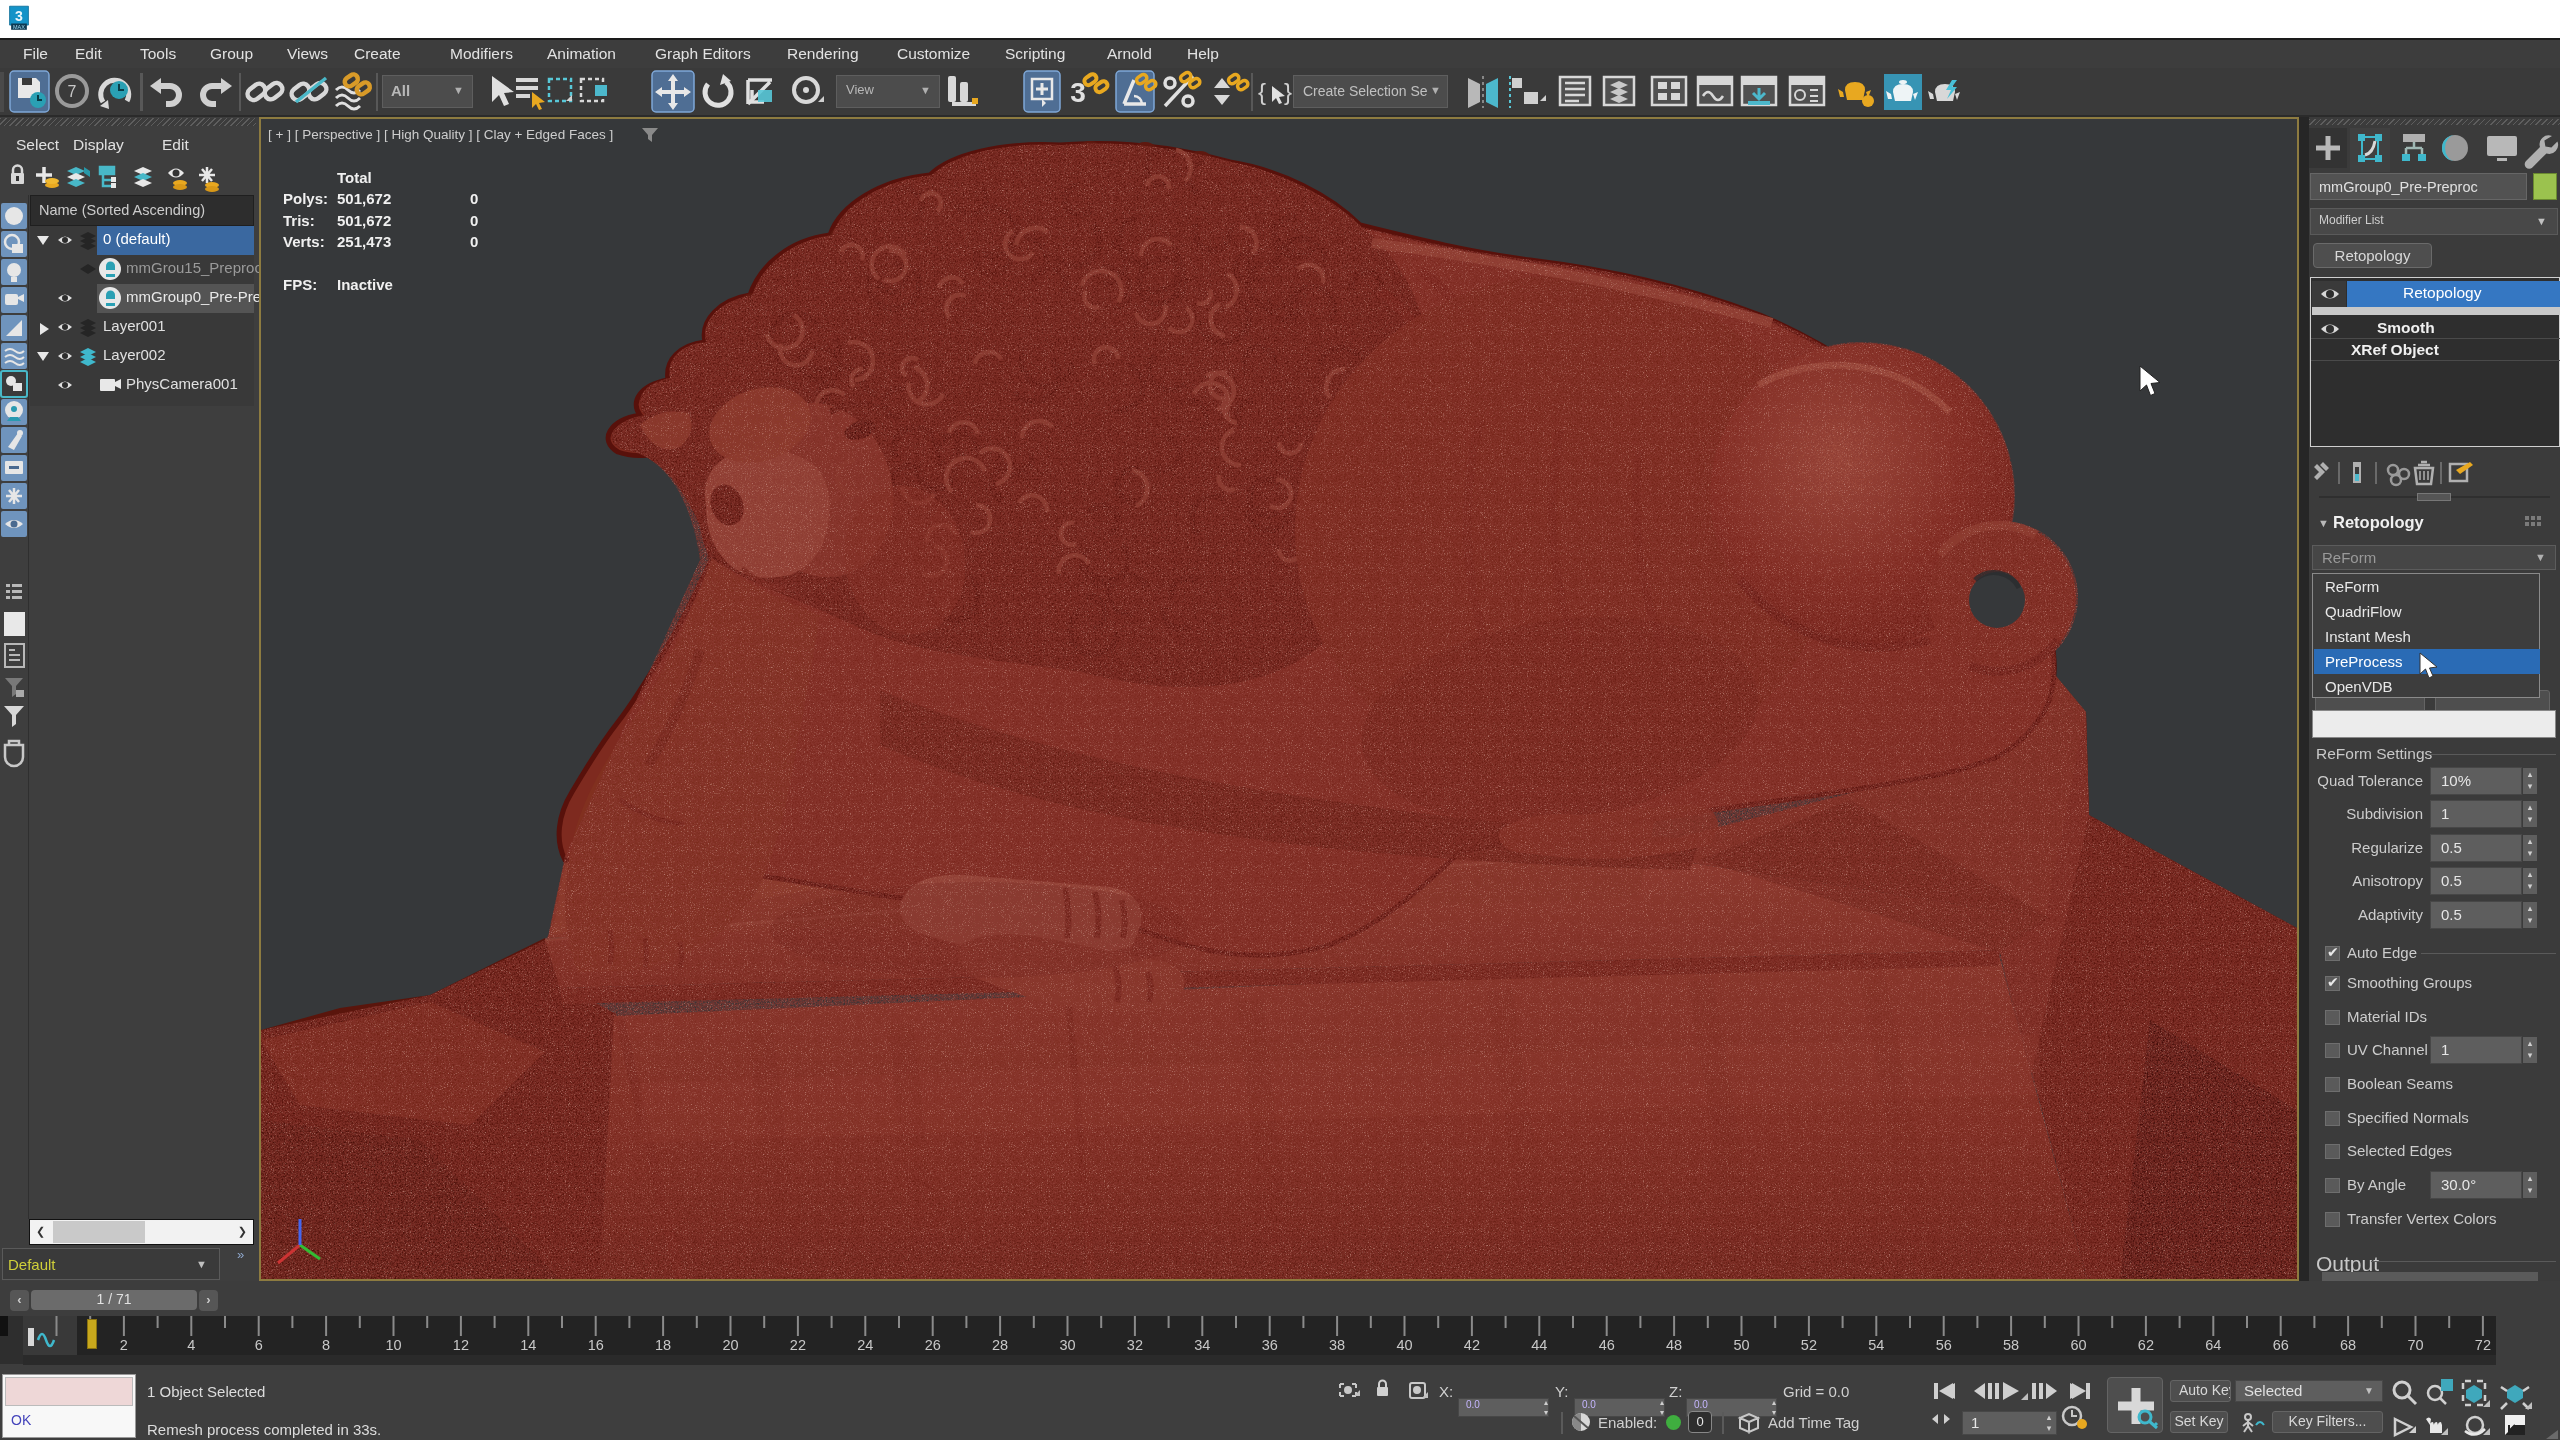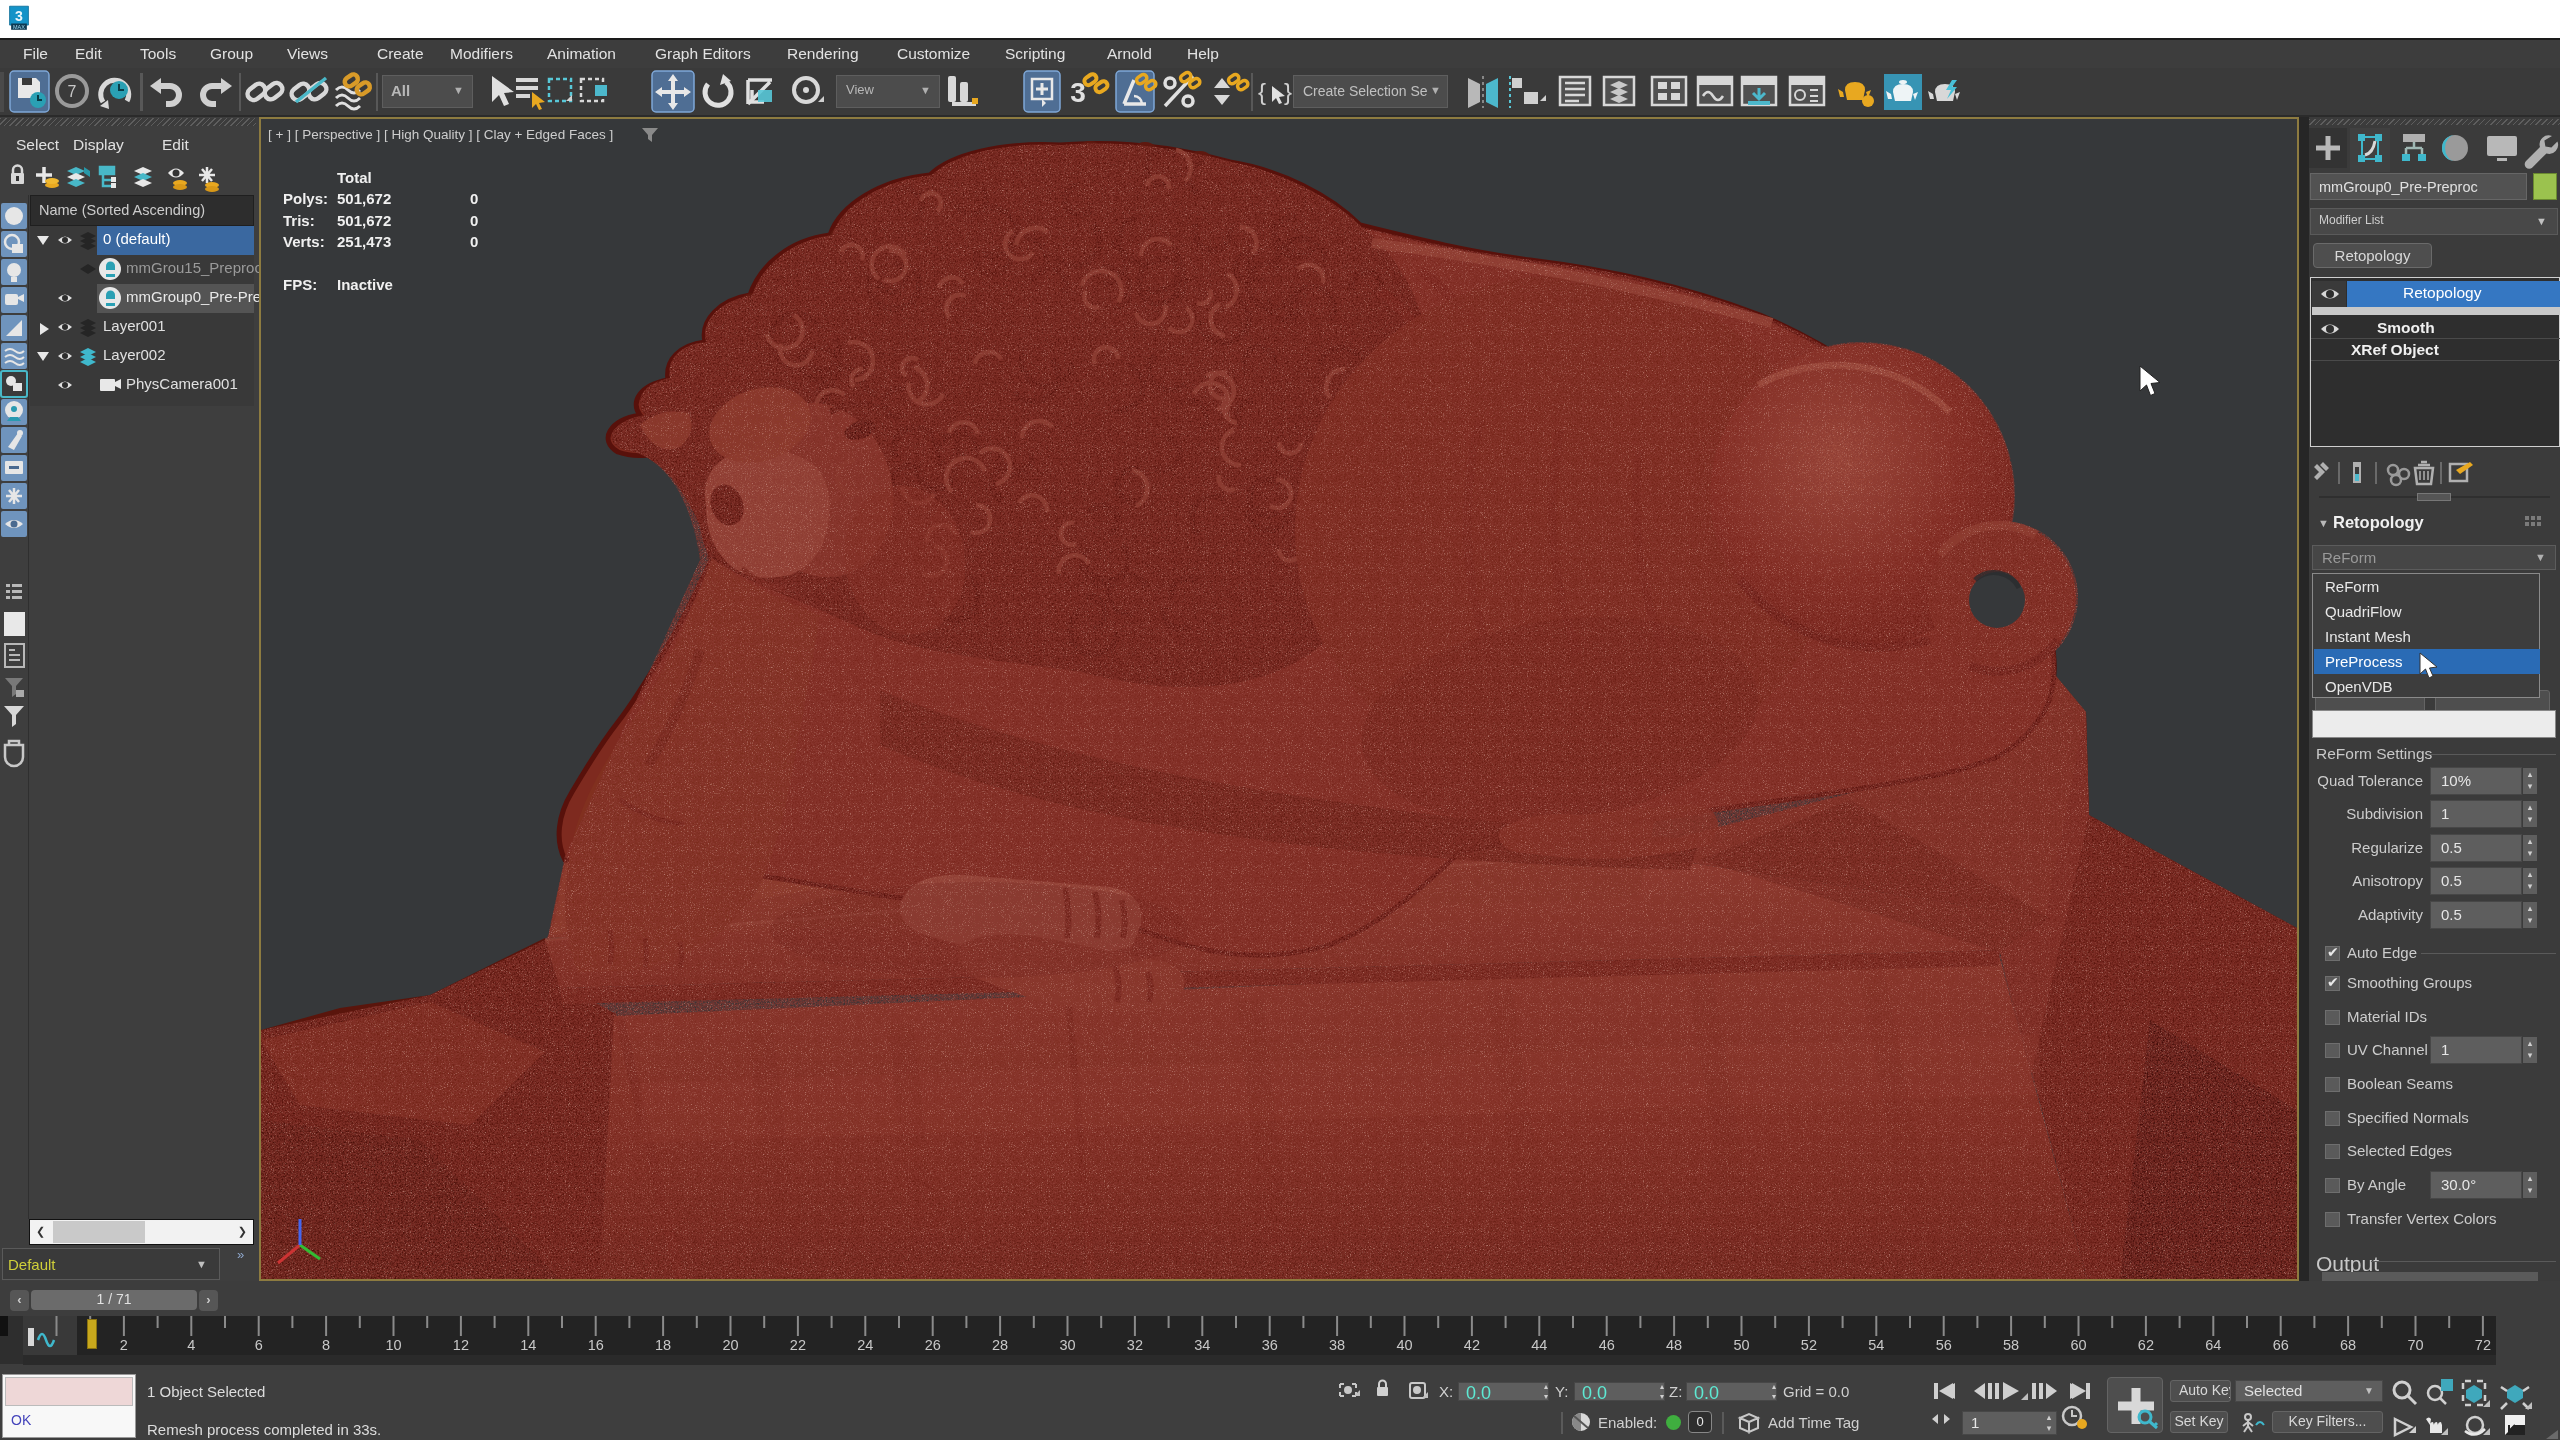--- a/index.html
+++ b/index.html
@@ -36,22 +36,22 @@
   .sprow::after, .spbox::after { content:"\25B4\A\25BE"; white-space:pre; position:absolute; left:214px; top:1px;
           width:14px; height:26px; background:#5e5e5e; color:#cfcfcf; font-size:9px; line-height:12px; text-align:center; }
   .cbrow { left:0; width:251px; height:16px; }
   .cb { position:absolute; left:16px; top:0; width:15px; height:15px; background:#5a5a5a; border:1px solid #6e6e6e; }
   .cb.ck::after { content:"\2714"; position:absolute; left:1px; top:-3px; color:#e8e8e8; font-size:14px; }
   .clab { position:absolute; left:38px; top:-2px; color:#cccccc; font-size:15px; }
   .spbox { left:121px; width:107px; height:28px; }
   .spbox::after { left:93px !important; }
   .sv2 { position:absolute; left:0; top:0; width:92px; height:28px; background:#5e5e5e;
          border:1px solid #474747; color:#e6e6e6; font-size:15px; padding:4px 0 0 10px; }
-  .xyzbox { top:12px; width:91px; height:19px; background:#5e5e5e; border:1px solid #474747;
-         color:#5eead4; font-size:18px; padding:0 0 0 7px; }
+  .xyzbox { top:28px; width:91px; height:19px; background:#5e5e5e; border:1px solid #474747;
+         color:#c4b5fd; font-size:10px; padding:0 0 0 7px; }
   .xyzbox::after { content:"\25B4\A\25BE"; white-space:pre; position:absolute; right:0px; top:-1px;
          color:#cfcfcf; font-size:8px; line-height:10px; }
   .btn { background:#4e4e4e; border:1px solid #646464; border-radius:3px; color:#d8d8d8;
          font-size:15px; text-align:center; padding-top:1px; white-space:nowrap; overflow:hidden; }
 </style>
 </head>
 <body>
 <div id="stage">
   <div class="abs" id="topwhite">
     <svg class="abs" style="left:8px;top:5px" width="22" height="26" viewBox="0 0 28 30">
@@ -61,21 +61,21 @@
       <rect x="4" y="22" width="20" height="8" fill="#0e3a52"></rect>
       <text x="14" y="29" font-size="7" fill="#9fd8ee" text-anchor="middle">MAX</text>
     </svg>
   </div>
   <div class="abs" id="menubar">
     <span class="mi" style="left:23px">File</span>
     <span class="mi" style="left:75px">Edit</span>
     <span class="mi" style="left:140px">Tools</span>
     <span class="mi" style="left:210px">Group</span>
     <span class="mi" style="left:287px">Views</span>
-    <span class="mi" style="left:377px">Create</span>
+    <span class="mi" style="left:354px">Create</span>
     <span class="mi" style="left:450px">Modifiers</span>
     <span class="mi" style="left:547px">Animation</span>
     <span class="mi" style="left:655px">Graph Editors</span>
     <span class="mi" style="left:787px">Rendering</span>
     <span class="mi" style="left:897px">Customize</span>
     <span class="mi" style="left:1005px">Scripting</span>
     <span class="mi" style="left:1107px">Arnold</span>
     <span class="mi" style="left:1187px">Help</span>
   </div>
   <div class="abs" id="toolbar">

